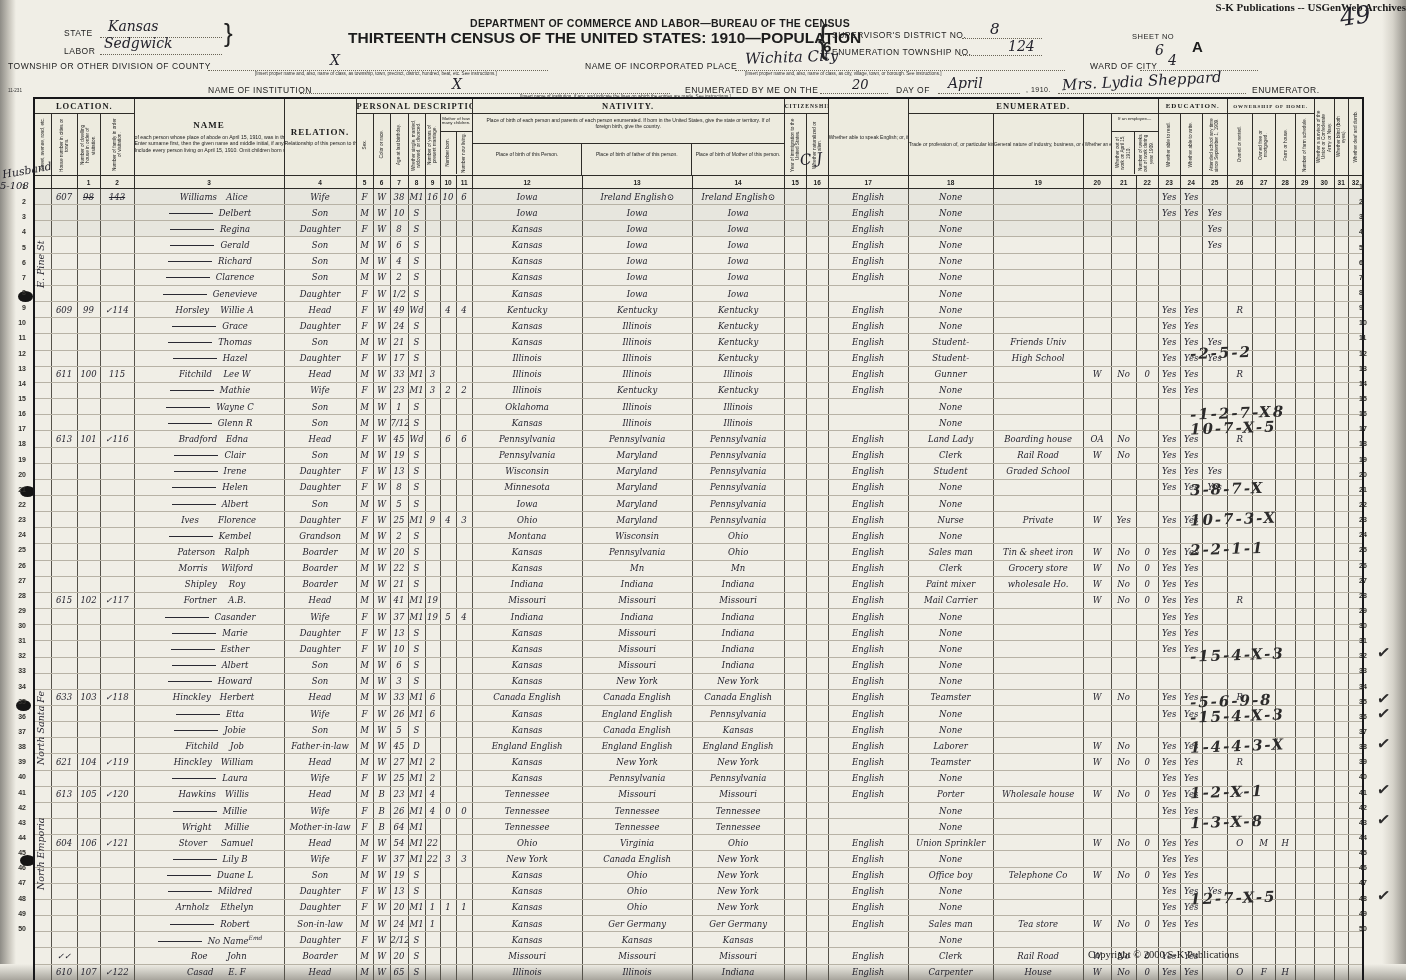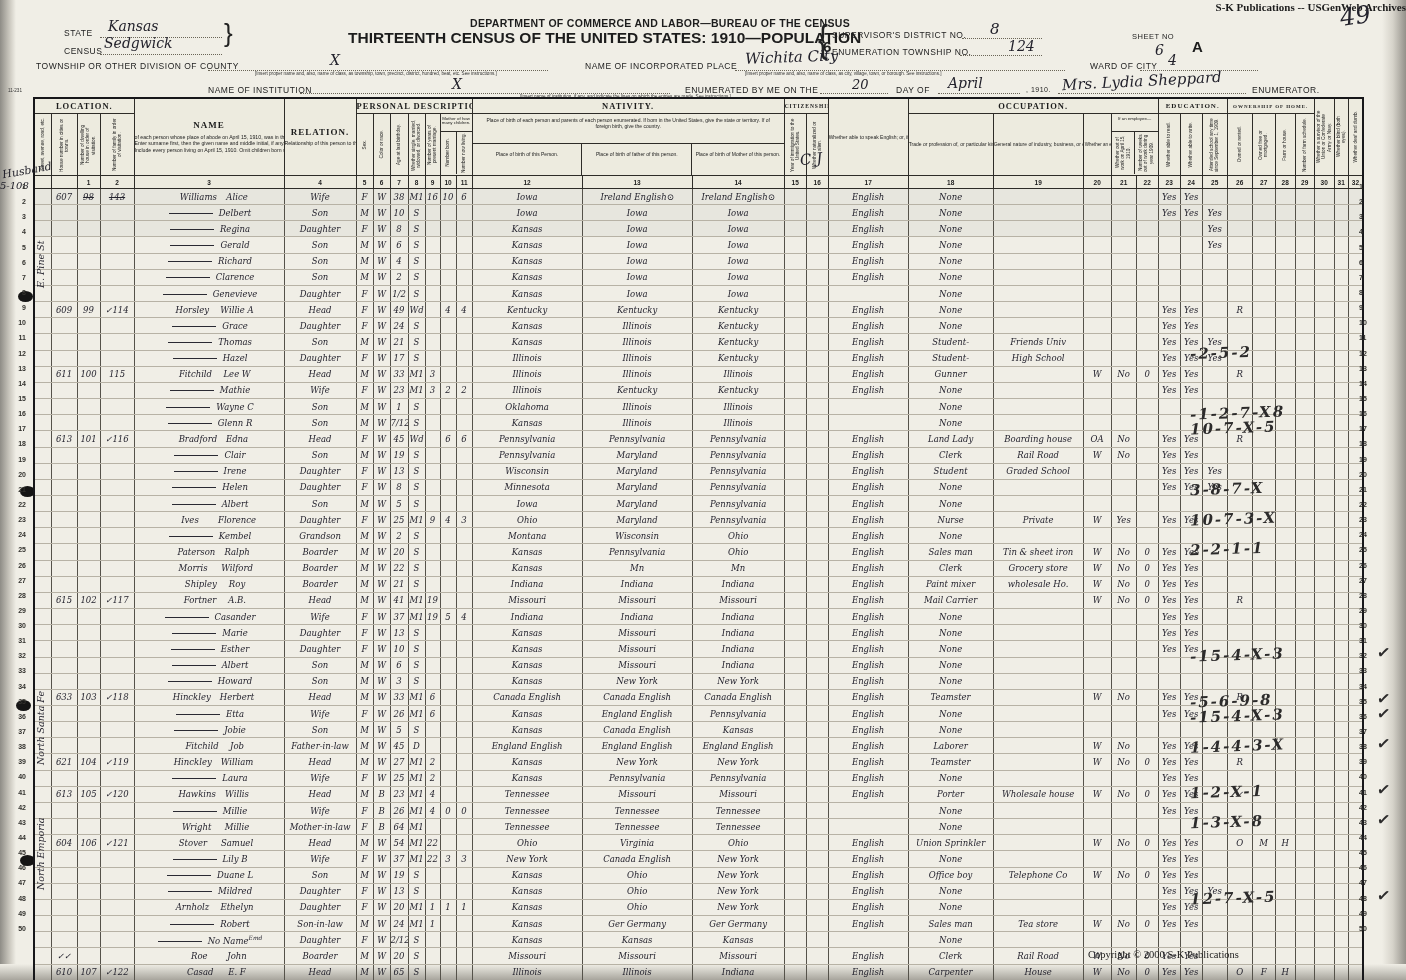--- a/index.html
+++ b/index.html
@@ -80,42 +80,42 @@
   <div class="dot" style="left:16px;top:700px;"></div>
   <div class="dot" style="left:20px;top:855px;"></div>
 
   <div class="p" style="left:0;top:1px;width:1406px;text-align:right;font-family:'Liberation Serif',serif;font-weight:bold;font-size:11px;">S-K Publications -- USGenWeb Archives</div>
 
   <div class="p plab" style="left:64px;top:28px;text-align:right;">STATE</div>
   <div class="p hw" style="left:108px;top:18px;font-size:14px;">Kansas</div>
   <div class="uline" style="left:100px;top:36px;width:122px;"></div>
   <div class="p brace" style="left:224px;top:18px;">}</div>
 
-  <div class="p plab" style="left:64px;top:46px;">CENSUS</div>
+  <div class="p plab" style="left:64px;top:46px;">LABOR</div>
   <div class="p hw" style="left:104px;top:35px;font-size:14px;">Sedgwick</div>
   <div class="uline" style="left:100px;top:53px;width:122px;"></div>
 
   <div class="p" style="left:440px;top:17px;width:440px;text-align:center;font-size:10.5px;font-weight:bold;letter-spacing:.3px;">DEPARTMENT OF COMMERCE AND LABOR—BUREAU OF THE CENSUS</div>
   <div class="p" style="left:348px;top:29px;width:470px;text-align:center;font-size:15.5px;font-weight:bold;">THIRTEENTH CENSUS OF THE UNITED STATES: 1910—POPULATION</div>
   <div class="p" style="left:823px;top:38px;font-size:15px;font-weight:bold;">6</div>
 
   <div class="p brace" style="left:818px;top:22px;font-size:30px;transform:scaleY(1.3);">{</div>
   <div class="p plab" style="left:832px;top:30px;">SUPERVISOR'S DISTRICT NO.</div>
   <div class="p hw" style="left:990px;top:20px;font-size:15px;">8</div>
   <div class="uline" style="left:962px;top:37px;width:80px;"></div>
   <div class="p plab" style="left:832px;top:47px;">ENUMERATION TOWNSHIP NO.</div>
   <div class="p hw" style="left:1008px;top:38px;font-size:14px;">124</div>
   <div class="uline" style="left:960px;top:54px;width:82px;"></div>
 
   <div class="p plab" style="left:1132px;top:32px;font-size:7.5px;">SHEET NO</div>
   <div class="p hw" style="left:1155px;top:42px;font-size:14px;">6</div>
   <div class="p" style="left:1192px;top:38px;font-size:15px;font-weight:bold;">A</div>
   <div class="p hw" style="left:1340px;top:2px;font-size:24px;transform:rotate(-8deg);">49</div>
 
-  <div class="p plab" style="left:36px;top:61px;">TOWNSHIP OR OTHER DIVISION OF COUNTY</div>
+  <div class="p plab" style="left:8px;top:61px;">TOWNSHIP OR OTHER DIVISION OF COUNTY</div>
   <div class="p hw" style="left:330px;top:52px;font-size:14px;">X</div>
   <div class="uline" style="left:208px;top:69px;width:340px;"></div>
   <div class="p tiny" style="left:255px;top:71px;">[Insert proper name and, also, name of class, as township, town, precinct, district, hundred, beat, etc.   See instructions.]</div>
 
   <div class="p plab" style="left:585px;top:61px;">NAME OF INCORPORATED PLACE</div>
   <div class="p hw" style="left:745px;top:48px;font-size:15px;transform:rotate(-2deg);">Wichita City</div>
   <div class="uline" style="left:735px;top:69px;width:330px;"></div>
   <div class="p tiny" style="left:745px;top:71px;">[Insert proper name and, also, name of class, as city, village, town, or borough.   See instructions.]</div>
 
   <div class="p plab" style="left:1090px;top:61px;">WARD OF CITY</div>
@@ -186,21 +186,21 @@
           <span>Include every person living on April 15, 1910.  Omit children born since April 15, 1910.</span>
         </td>
         <td rowspan="2" class="name-head">
           <b>RELATION.</b>
           <span>Relationship of this person to the head of the family.</span>
         </td>
         <td colspan="7" class="grp">PERSONAL DESCRIPTION.</td>
         <td colspan="3" class="grp">NATIVITY.</td>
         <td colspan="2" class="grp" style="font-size:5.5px;">CITIZENSHIP.</td>
         <td rowspan="2" class="smalldesc">Whether able to speak English; or, if not, give language spoken.</td>
-        <td colspan="5" class="grp">OCCUPATION.</td>
+        <td colspan="5" class="grp">ENUMERATED.</td>
         <td colspan="3" class="grp" style="font-size:7px;">EDUCATION.</td>
         <td colspan="4" class="grp" style="font-size:5px;">OWNERSHIP OF HOME.</td>
         <td rowspan="2" class="desc">
             <div class="vt">Whether a survivor of the Union or Confederate Army or Navy.</div>
           </td>
         <td rowspan="2" class="desc">
             <div class="vt">Whether blind (both eyes).</div>
           </td>
         <td rowspan="2" class="desc">
             <div class="vt">Whether deaf and dumb.</div>

